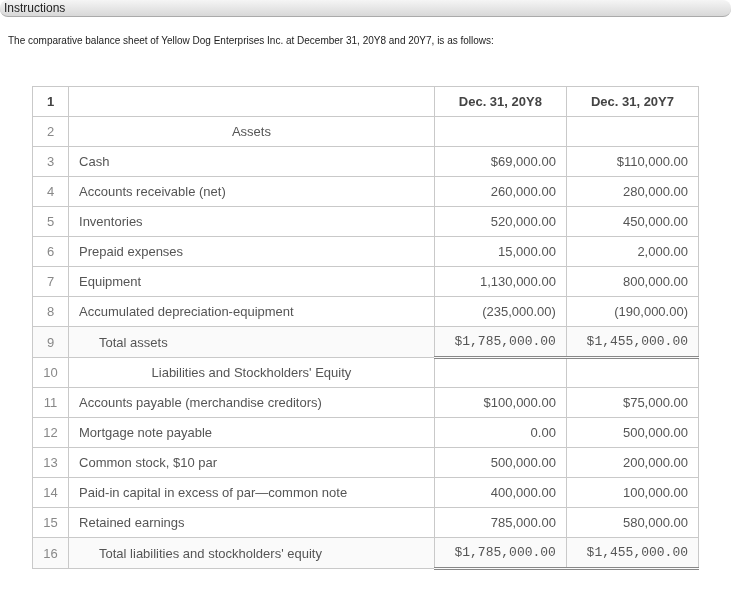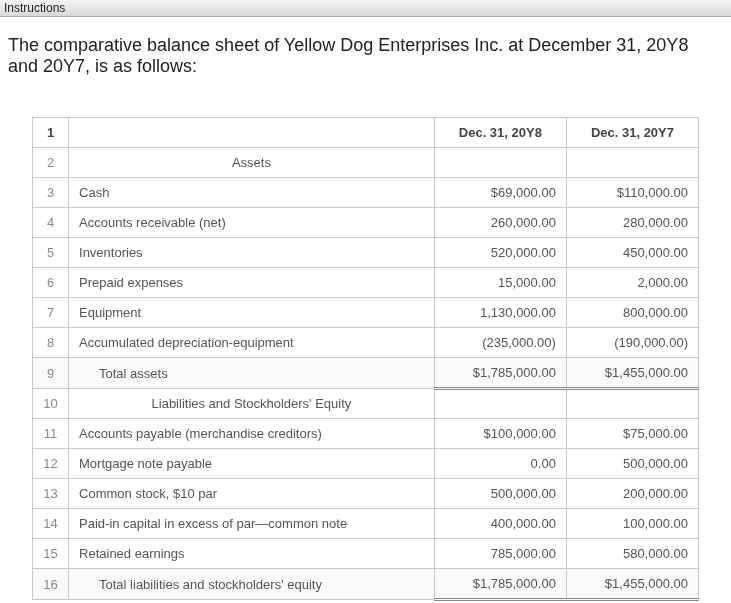--- a/index.html
+++ b/index.html
@@ -8,29 +8,30 @@
     background: #fff;
     font-size: 13px;
     color: #333;
     width: 731px;
   }
   .tab-bar {
     background: linear-gradient(#f5f5f5, #d8d8d8);
     border-bottom: 1px solid #aaa;
     height: 17px;
     padding-left: 4px;
+    border-radius: 8px;
   }
   .tab-bar span {
     font-size: 12px;
     color: #222;
     line-height: 14px;
   }
   .intro {
     padding: 18px 8px 0 8px;
-    font-size: 18px;
+    font-size: 10px;
     color: #222;
   }
   .sheet-wrap {
     padding: 40px 32px 10px 32px;
   }
   table.sheet {
     border-collapse: collapse;
     width: 100%;
     background: #fff;
   }
@@ -58,20 +59,21 @@
     color: #555;
     margin-top: 28px;
   }
   .hdr-row td { font-weight: 600; color:#444; }
   .hdr-row .val-col { text-align: center; }
   .section-hdr { text-align: center; font-weight: 400; color:#555;margin-top:22px; }
   .indent1 { padding-left: 30px !important; }
   .total-row td.val-col {
     border-top: 1px solid #888;
     border-bottom: 3px double #888;
+    font-family: Liberation Mono, monospace;
   }
   .shade td { background: #fafafa; }
 </style>
 </head>
 <body>
 
 <div class="tab-bar">
   <span>Instructions</span>
 </div>
 

